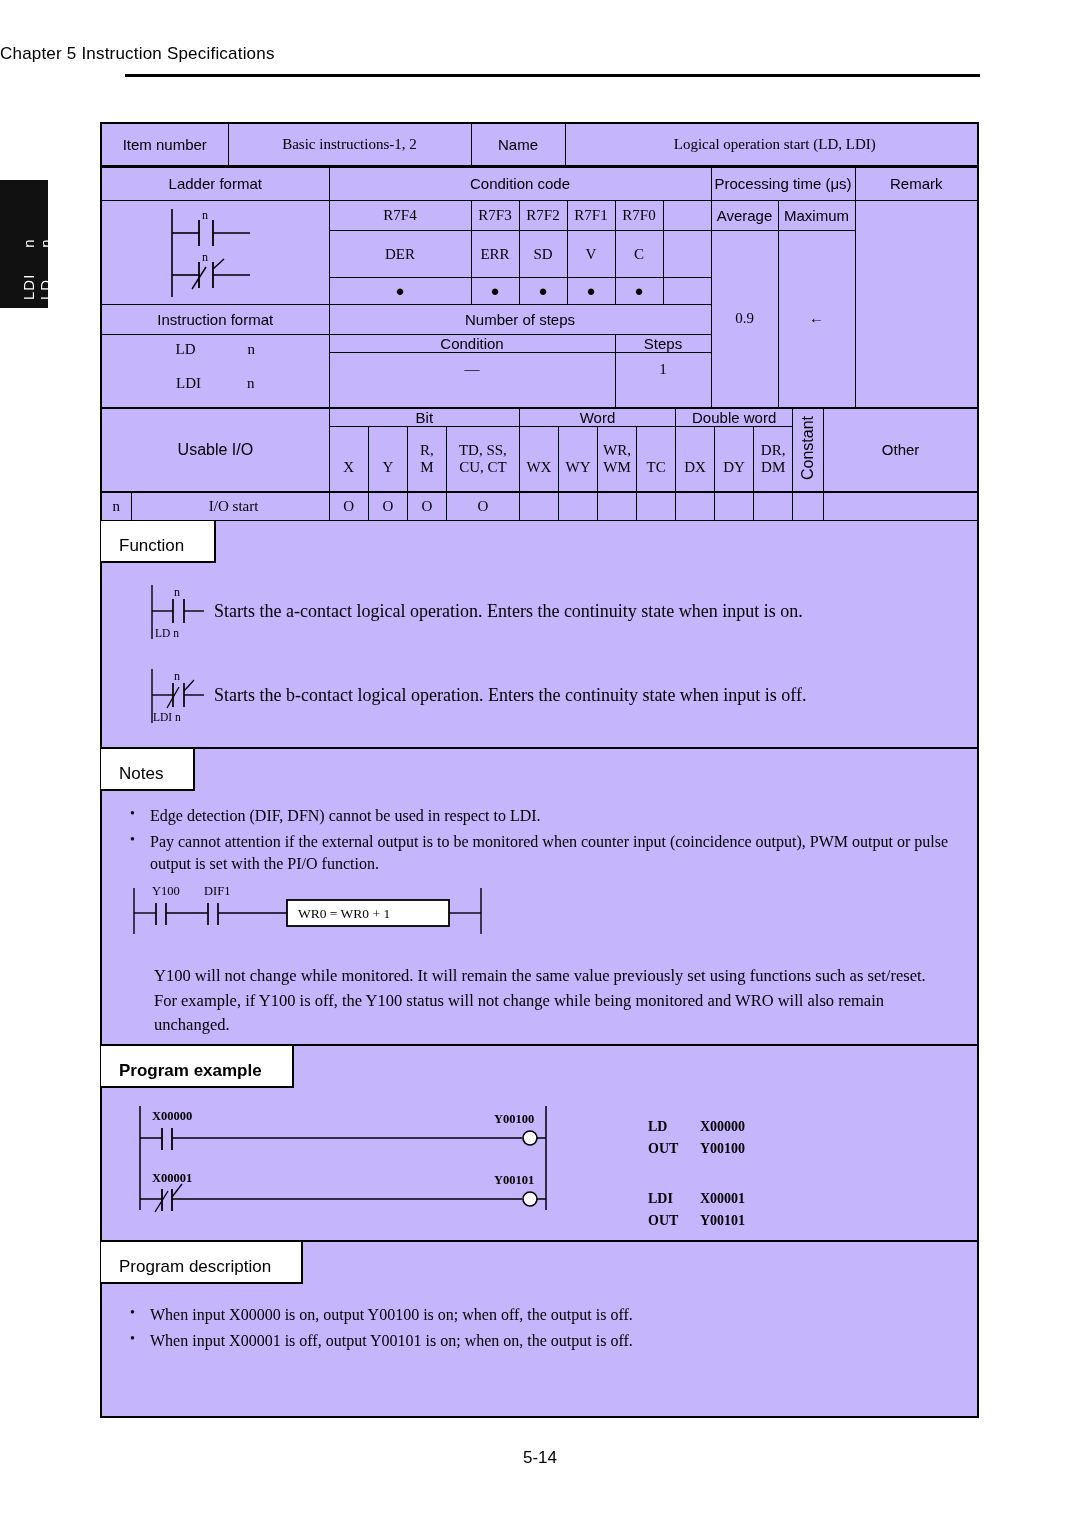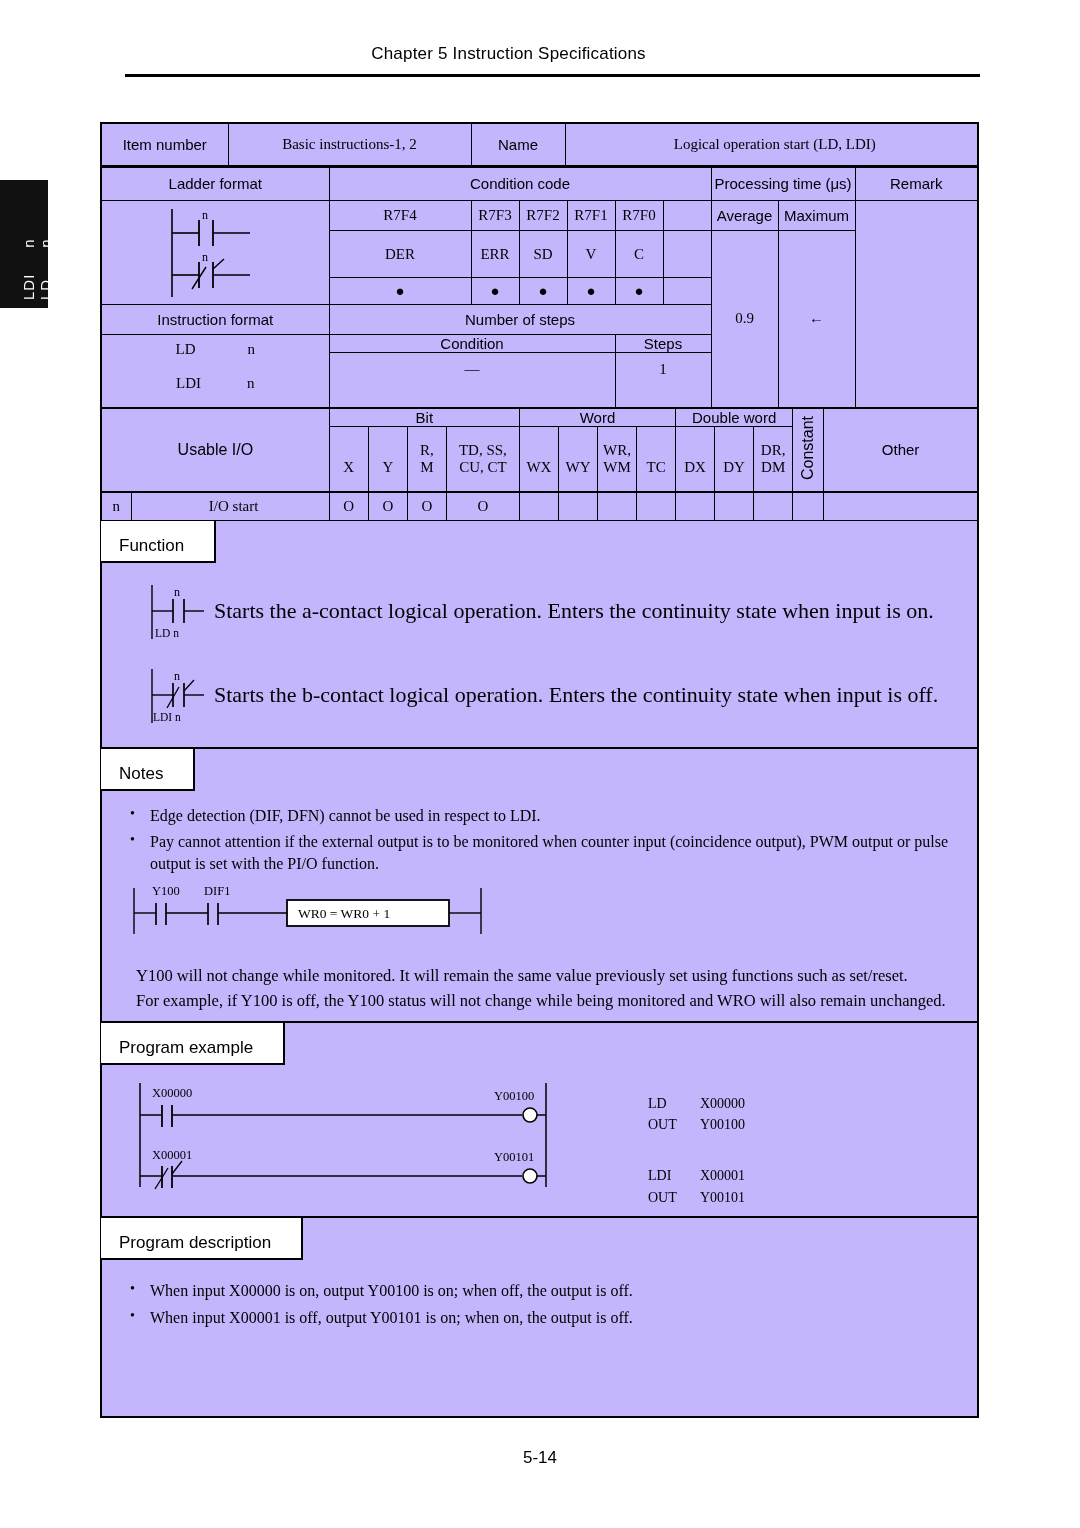--- a/index.html
+++ b/index.html
@@ -9,23 +9,23 @@
     background:#ffffff;
     font-family:"Liberation Serif", serif;
     color:#000;
     position:relative;
     overflow:hidden;
   }
 
   
   #page-header{
     position:absolute; left:0; top:44px; width:1080px;
-    text-align:center; padding-right:100px;
+    text-align:left; padding-right:100px;
     font-family:"Liberation Sans", sans-serif;
-    font-size:17px; letter-spacing:.2px;padding-left:37px;
+    font-size:17px; letter-spacing:.2px;
   }
   #header-rule{
     position:absolute; left:125px; top:74px; width:855px; height:3px;
     background:#000;
   }
 
   
   #side-tab{
     position:absolute; left:0; top:180px; width:48px; height:128px;
     background:#111; color:#fff;
@@ -98,21 +98,21 @@
     font-size:16px; line-height:1.4;
   }
   ul.bullets li:before{
     content:"\2022"; position:absolute; left:6px; top:-1px; font-size:14px;
   }
 
   p.para{ margin:0 0 2px 0; font-size:16.5px; line-height:1.42; }
 
   
   .ladder-row{ display:flex; align-items:center; gap:8px; }
-  .ladder-txt{ font-size:22px; }
+  .ladder-txt{ font-size:18px; }
 
   #page-num{
     position:absolute; left:0; top:1448px; width:1080px; text-align:center;
     font-family:"Liberation Sans", sans-serif; font-size:17px;
   }
   svg{ display:block; }
   svg text{ font-family:"Liberation Serif", serif; }
 </style>
 </head>
 <body>
@@ -391,28 +391,28 @@
           <line x1="78" y1="21" x2="78" y2="43" stroke="#000" stroke-width="1.7"></line>
           <line x1="88" y1="21" x2="88" y2="43" stroke="#000" stroke-width="1.7"></line>
           <line x1="88" y1="31" x2="157" y2="31" stroke="#000" stroke-width="1.4"></line>
           <rect x="157" y="18" width="162" height="26" fill="#fff" stroke="#000" stroke-width="1.8"></rect>
           <text x="168" y="36" font-size="13.5">WR0 = WR0 + 1</text>
           <line x1="319" y1="31" x2="351" y2="31" stroke="#000" stroke-width="1.4"></line>
           <line x1="351" y1="6" x2="351" y2="52" stroke="#000" stroke-width="1.4"></line>
         </svg>
       </div>
 
-      <div style="margin-top:26px; margin-left:12px;">
+      <div style="margin-top:26px; margin-left:30px;">
         <p class="para">Y100 will not change while monitored. It will remain the same value previously set using functions such as set/reset.</p>
         <p class="para">For example, if Y100 is off, the Y100 status will not change while being monitored and WRO will also remain unchanged.</p>
       </div>
     </div>
   </div>
 
-  <div style="border-bottom:2px solid #000;">
+  <div style="border-bottom:2px solid #000;font-weight:bold;">
     <div>
       <span class="sec-tag">Program example</span>
     </div>
     <div class="sec-body" style="padding-top:10px; padding-bottom:8px; display:flex; align-items:flex-start;">
 
       <svg width="440" height="120" viewBox="0 0 440 120" style="margin-left:10px">
 
         <line x1="6" y1="8" x2="6" y2="112" stroke="#000" stroke-width="1.5"></line>
         <line x1="412" y1="8" x2="412" y2="112" stroke="#000" stroke-width="1.5"></line>
 

